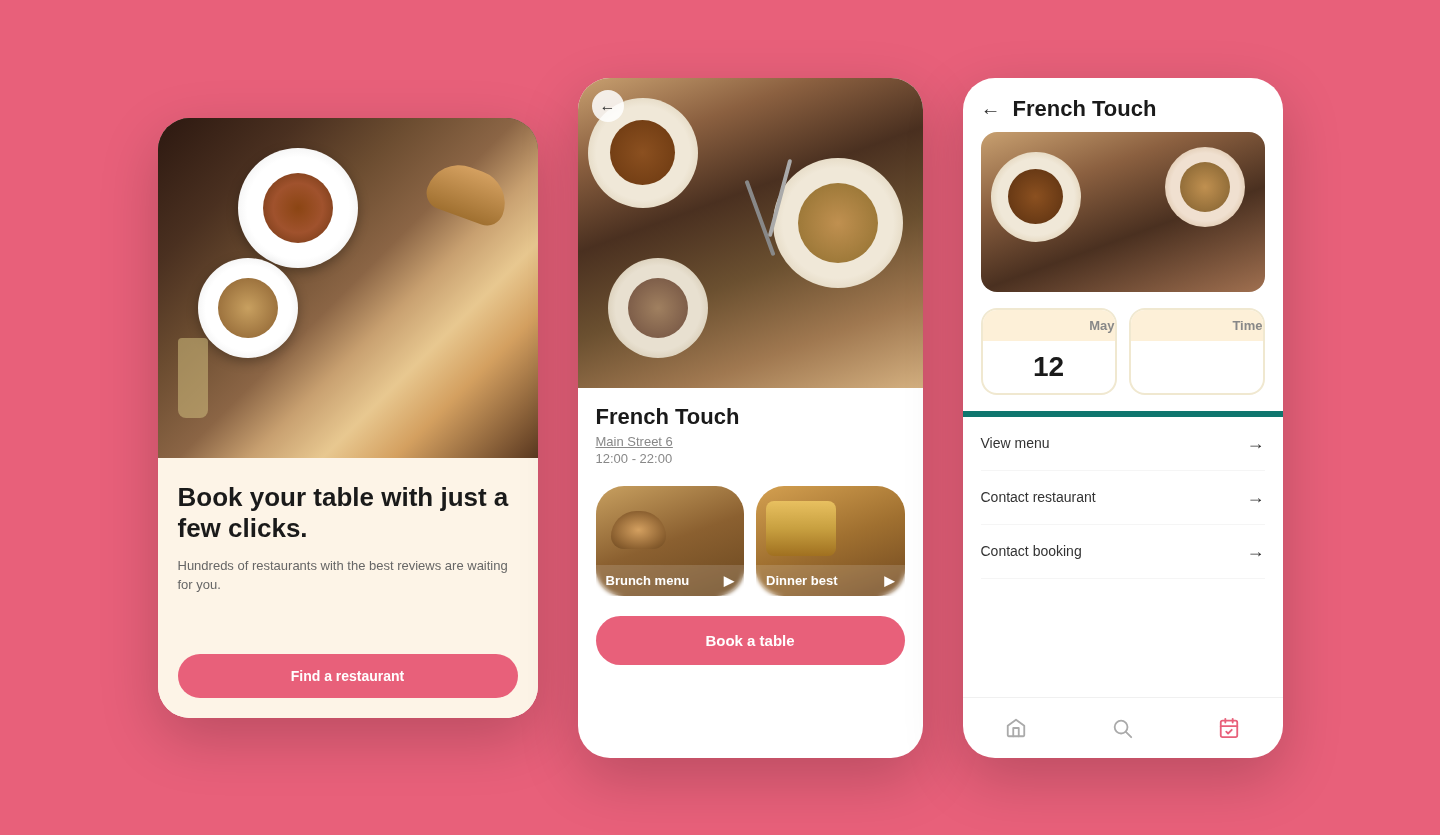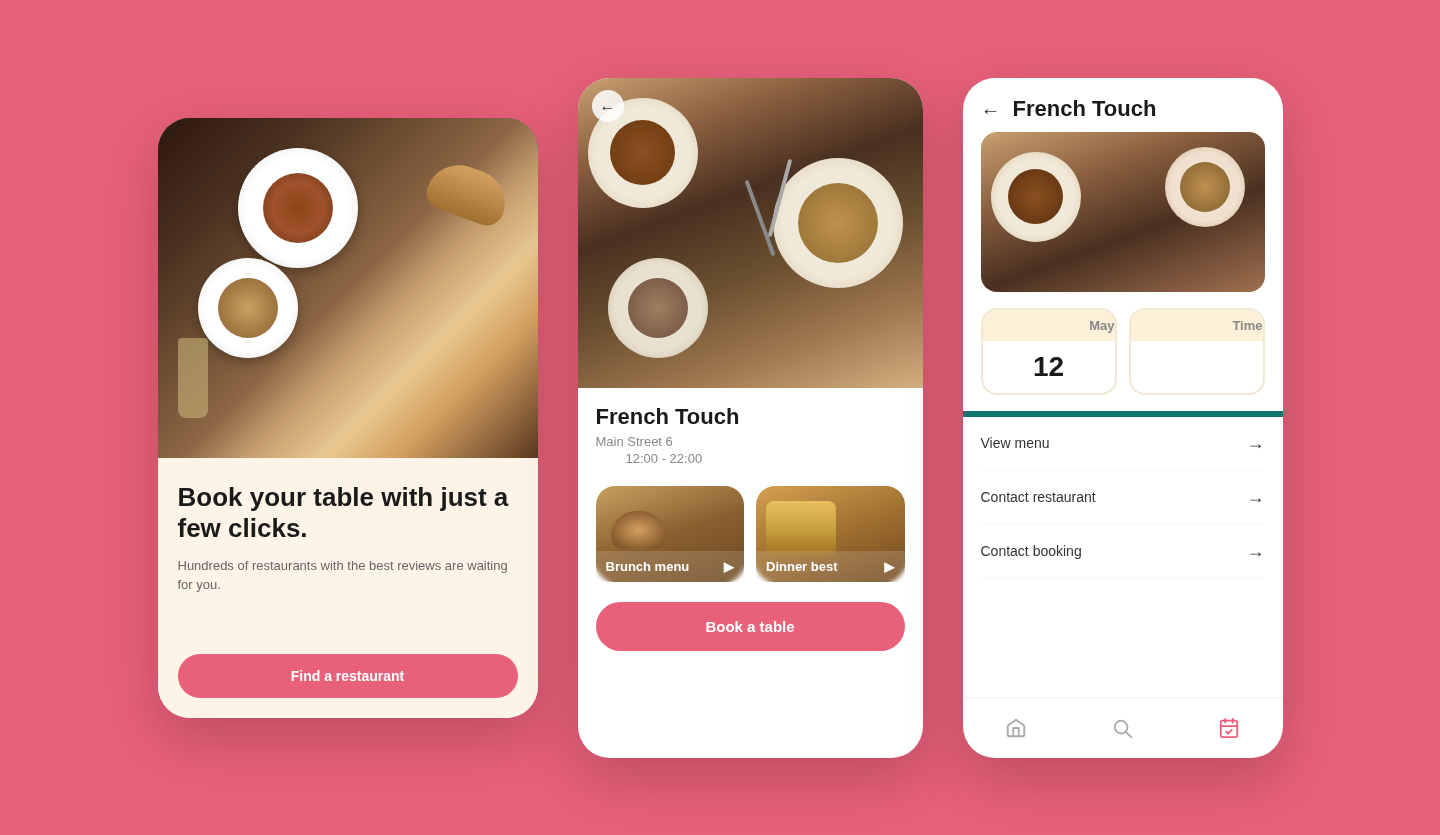--- a/index.html
+++ b/index.html
@@ -227,35 +227,35 @@
     .card2 .restaurant-name {
       font-size: 22px;
       font-weight: 800;
       color: #1a1a1a;
       margin-bottom: 4px;
     }
     .card2 .restaurant-addr {
       font-size: 13px;
       color: #888;
       margin-bottom: 2px;
+      text-decoration: underline;
     }
     .card2 .restaurant-hours {
       font-size: 13px;
       color: #888;
-      margin-left: 30px;
     }
     .card2 .menu-row {
       display: flex;
       gap: 12px;
       padding: 8px 18px 12px;
     }
     .menu-card {
       flex: 1;
-      height: 96px;
-      border-radius: 19px;
+      height: 110px;
+      border-radius: 28px;
       overflow: hidden;
       position: relative;
       cursor: pointer;
     }
     .menu-card .menu-bg {
       width: 100%;
       height: 100%;
     }
     .menu-card-brunch .menu-bg {
       background: linear-gradient(160deg, #c8a060 0%, #8b6030 50%, #6b4820 100%);

